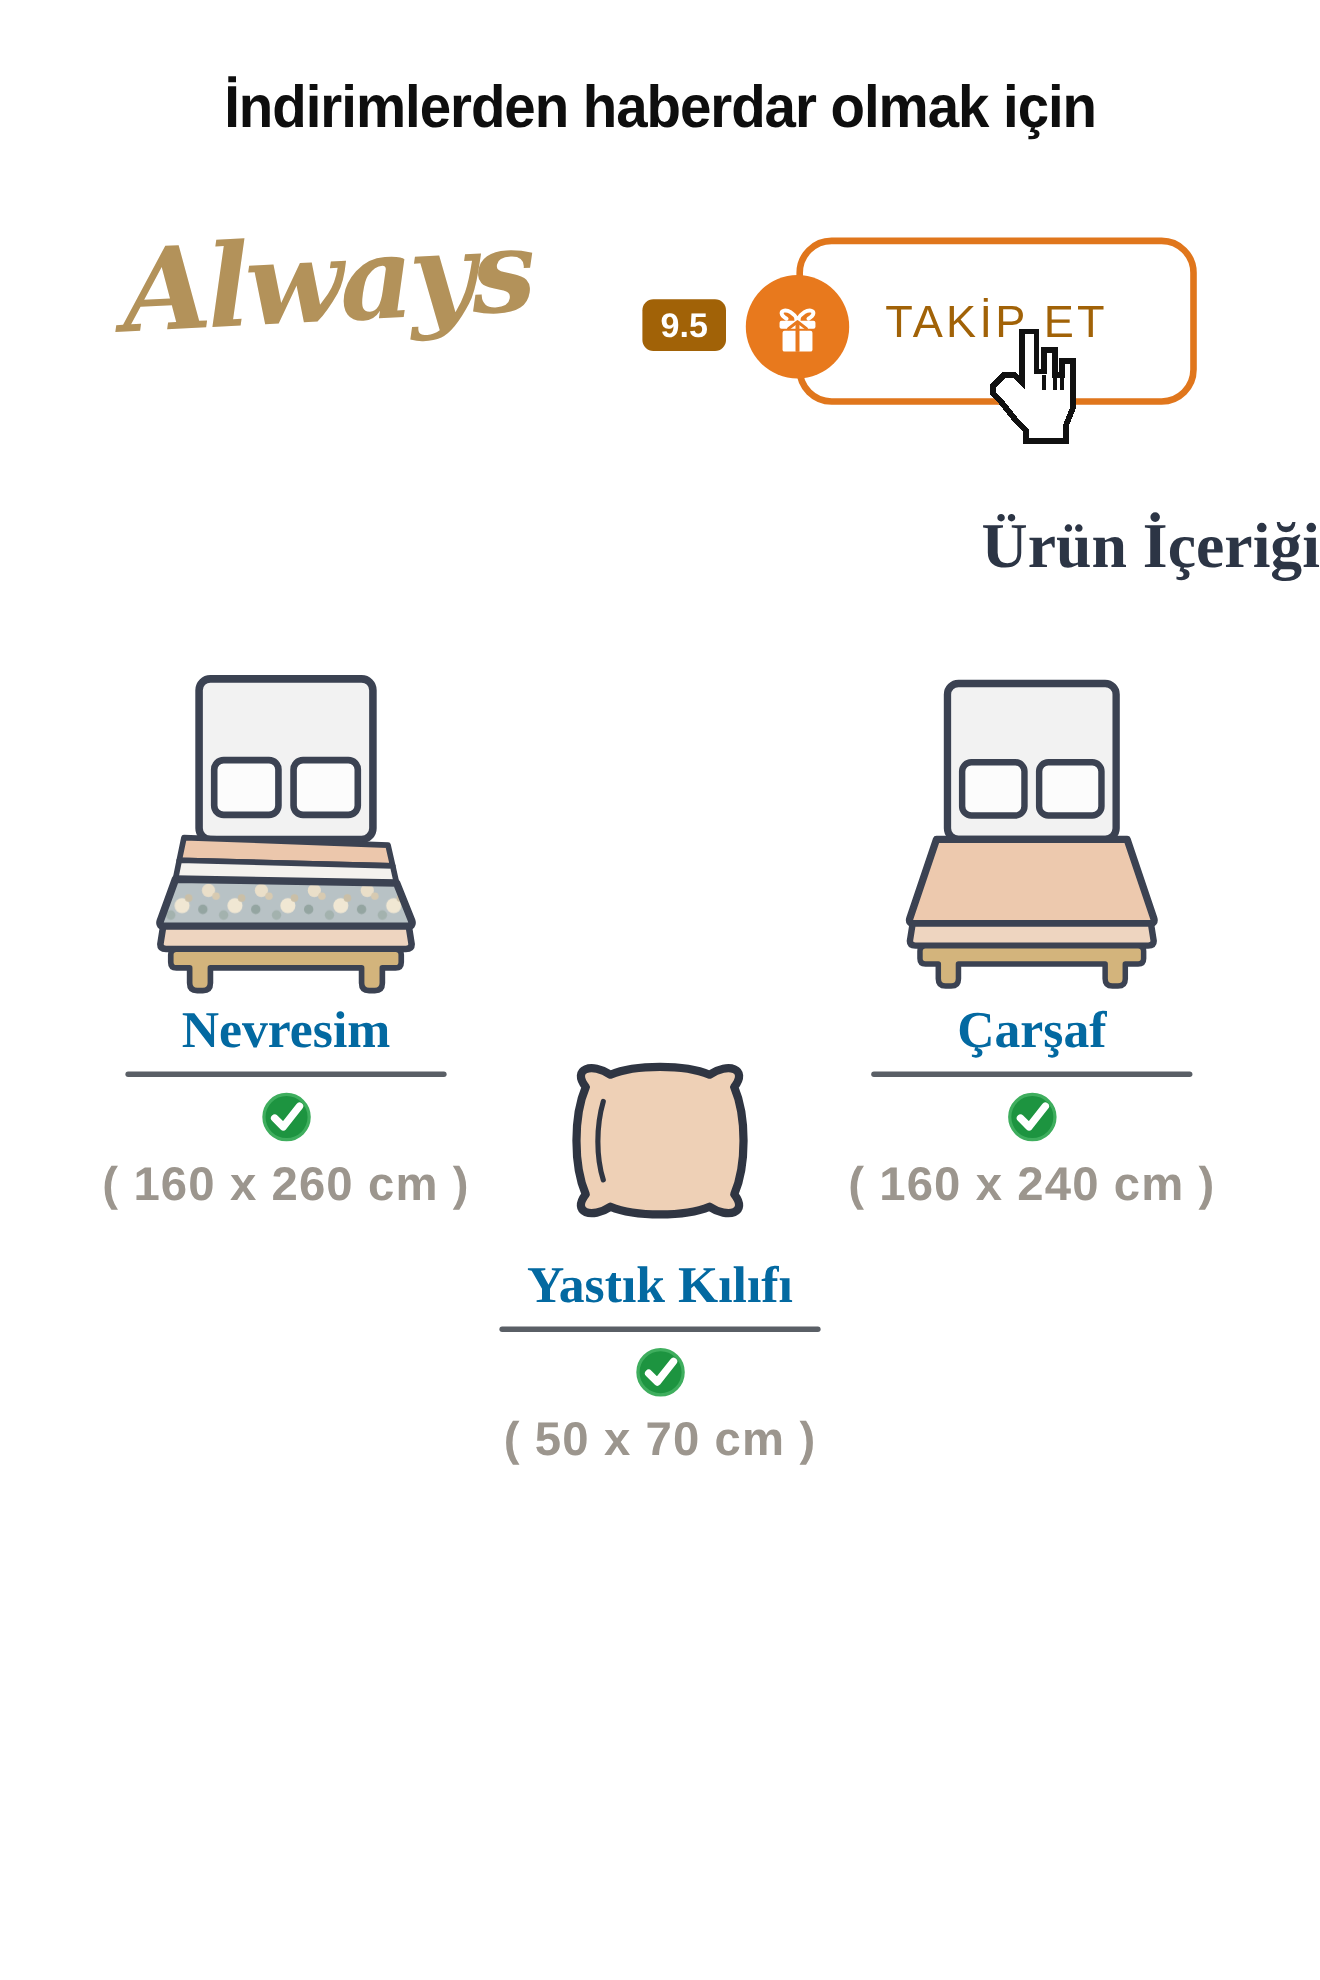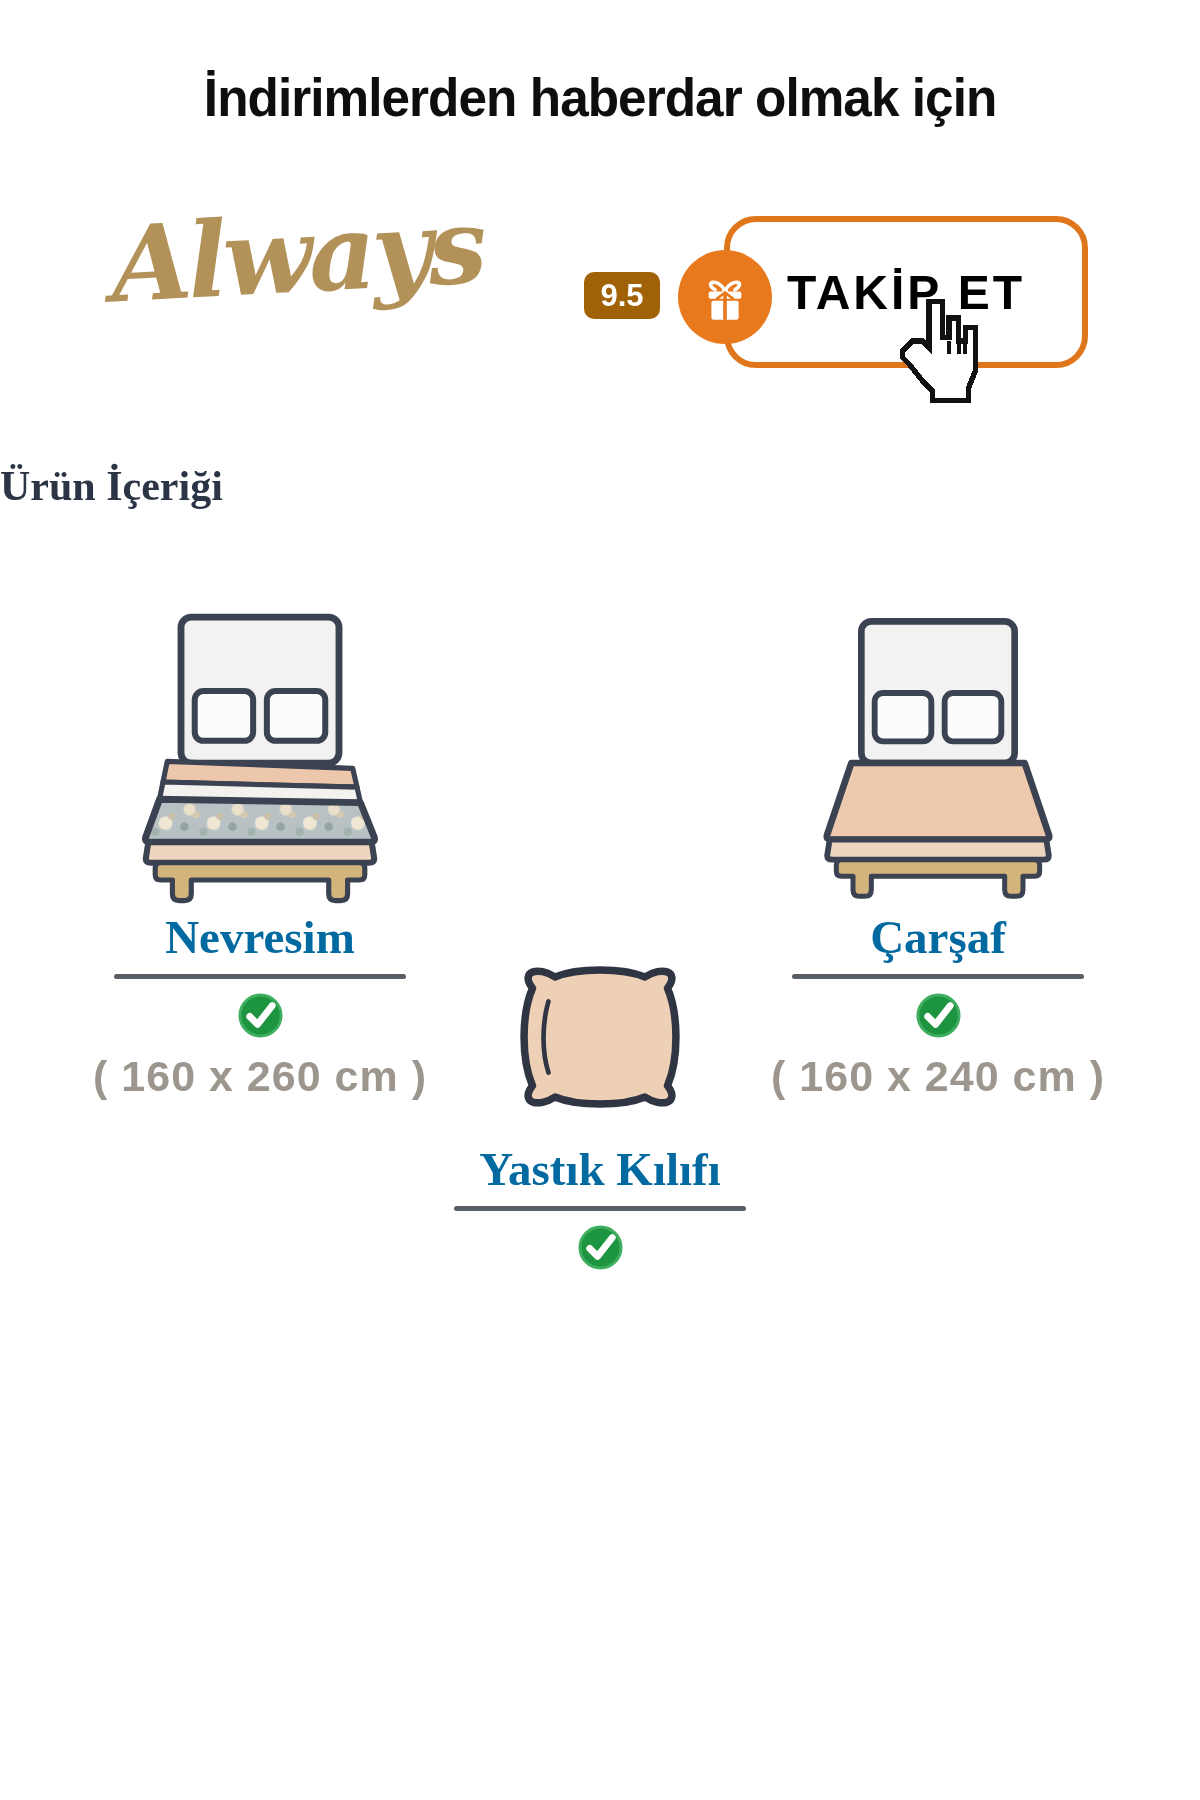--- a/index.html
+++ b/index.html
@@ -29,28 +29,28 @@
     font-size:31px;font-weight:bold;display:flex;align-items:center;justify-content:center;
   }
   .gift-circle{
     position:absolute;left:678px;top:250px;width:94px;height:94px;border-radius:50%;
     background:#e8791d;display:flex;align-items:center;justify-content:center;z-index:3;
   }
   .follow-btn{
     position:absolute;left:724px;top:216px;width:352px;height:140px;
     background:#ffffff;border:6px solid #e0761c;border-radius:32px;
     display:flex;align-items:center;justify-content:center;
-    font-size:48px;font-weight:bold;color:#000000;letter-spacing:3px;z-index:2;cursor:pointer;
+    font-size:41px;font-weight:normal;color:#a16207;letter-spacing:3px;z-index:2;cursor:pointer;
   }
   .hand-cursor{position:absolute;left:896px;top:298px;width:86px;height:106px;z-index:5;}
 
   
   .section-title{
-    position:absolute;top:462px;left:0;width:1200px;text-align:left;
-    font-family:"Liberation Serif", serif;font-weight:bold;font-size:42px;color:#2c3545;
+    position:absolute;top:462px;left:0;width:1200px;text-align:right;
+    font-family:"Liberation Serif", serif;font-weight:bold;font-size:58px;color:#2c3545;
   }
 
   
   .item{position:absolute;width:340px;text-align:center;}
   .item-left{left:90px;top:612px;}
   .item-right{left:768px;top:612px;text-align:center;}
   .item-middle{left:430px;top:962px;}
   .item-icon{display:block;margin:0 auto;}
   .item-label{
     font-family:"Liberation Serif", serif;font-weight:bold;font-size:47px;color:#0369a1;
@@ -162,15 +162,16 @@
       <path d="M45,42 C38,66 38,96 45,118" stroke="#2f3542" stroke-width="5" fill="none" stroke-linecap="round"></path>
     </svg>
     <div class="item-label">Yastık Kılıfı</div>
     <div class="rule"></div>
     <div class="check-wrap">
       <svg width="47" height="47" viewBox="0 0 48 48">
         <circle cx="24" cy="24" r="21" fill="#1d9440" stroke="#3fae5e" stroke-width="3"></circle>
         <path d="M13 25 L21 33 L36 14" stroke="#ffffff" stroke-width="7" fill="none" stroke-linecap="round" stroke-linejoin="round"></path>
       </svg>
     </div>
+    <div class="item-size">( 50 x 70 cm )</div>
   </div>
 
 </div>
 
 </body></html>

